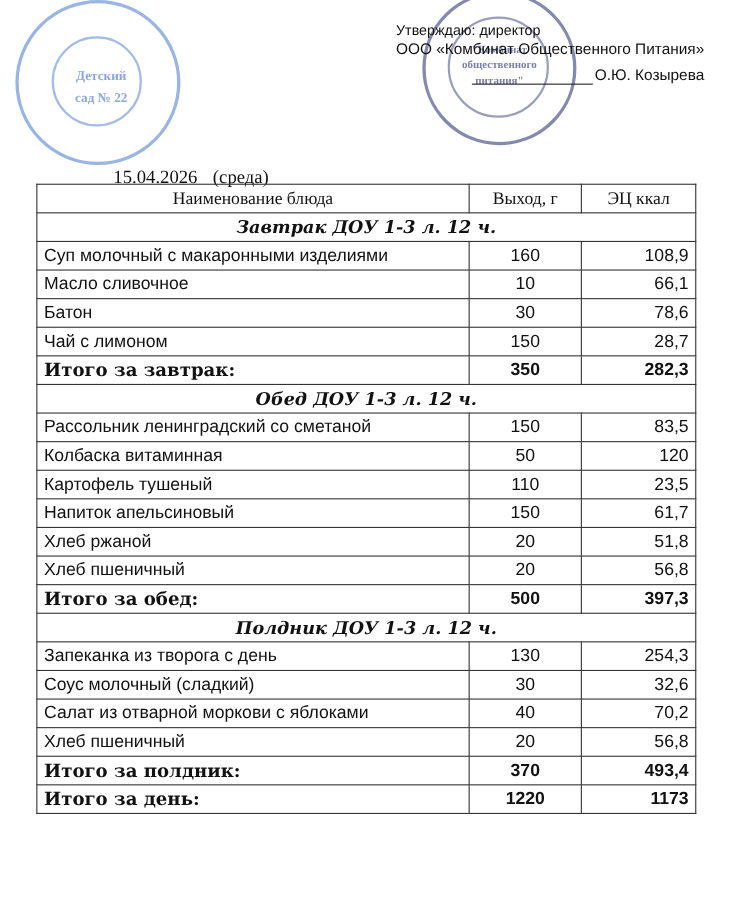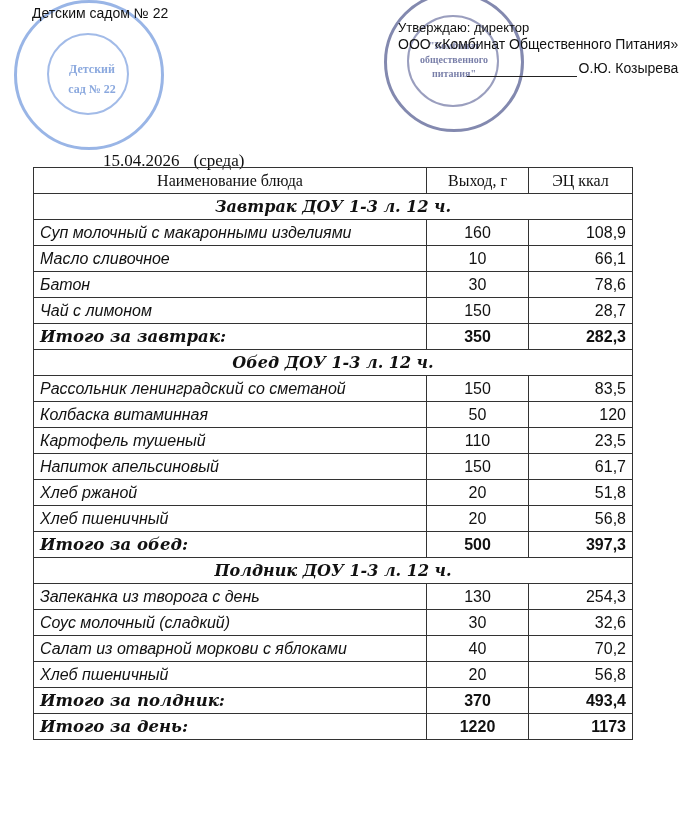--- a/index.html
+++ b/index.html
@@ -11,53 +11,52 @@
   .stamp-left { left:14px; top:0px; width:144px; height:144px; border:3px solid rgba(70,120,210,0.55); }
   .stamp-left::after { content:""; position:absolute; left:30px; top:30px; width:78px; height:78px; border-radius:50%; border:2px solid rgba(70,120,210,0.5); }
   .stamp-left .stamp-text { position:absolute; left:40px; top:56px; width:70px; text-align:center; color:rgba(60,110,200,0.6); font-weight:bold; font-size:12px; line-height:20px; }
   .stamp-right { left:384px; top:-8px; width:134px; height:134px; border:3px solid rgba(30,40,110,0.55); }
   .stamp-right::after { content:""; position:absolute; left:20px; top:20px; width:88px; height:88px; border-radius:50%; border:2px solid rgba(30,40,110,0.45); }
   .stamp-right .stamp-text { position:absolute; left:24px; top:44px; width:86px; text-align:center; color:rgba(30,40,110,0.6); font-weight:bold; font-size:10px; line-height:14px; }
 
   .hdr { position:absolute; font-size:14px; line-height:17px; }
   .hdr-left { left:32px; top:5px; }
   .sign-line { display:inline-block; width:96px; border-bottom:1px solid #222; vertical-align:bottom; margin-right:2px; }
-  .hdr-right { left:360px; top:19px;margin-left:38px; }
+  .hdr-right { left:360px; top:19px; }
   .hdr-right .l1 { font-size:13px; }
   .hdr-right .l3 { margin-top:7px;text-align:right; }
   .hdr-right .sign-line { width:110px; }
   .date { position:absolute; left:103px; top:103px; font-size:17px;margin-top:48px; }
   .date span + span { margin-left:14px; }
 
   table.menu { position:absolute; left:33px; top:167px; width:599px; border-collapse:collapse; table-layout:fixed; }
   table.menu td, table.menu th { border:1.5px solid #333; padding:0 6px; height:25px; font-size:16px; white-space:nowrap; overflow:hidden; }
   col.c1 { width:393px; } col.c2 { width:102px; } col.c3 { width:104px; }
   th.colh { font-family:"Liberation Serif", serif; font-weight:normal; font-size:17px; text-align:center; }
   td.section { font-family:"DejaVu Serif", serif; font-style:italic; font-weight:bold; text-align:center; font-size:17px; }
-  td.name { font-family:"Liberation Sans", sans-serif; text-align:left;font-style:italic; }
+  td.name { font-family:"Liberation Sans", sans-serif; text-align:left; }
   td.num { font-family:"Liberation Sans", sans-serif; text-align:center; }
   td.num3 { text-align:right; padding-right:28px; }
   tr.total td.name { font-family:"DejaVu Serif", serif; font-weight:bold; font-size:16.5px; }
   tr.total td.num { font-weight:bold; }
 </style>
 </head>
 <body>
 
 <div class="stamp stamp-left">
   <div class="stamp-text serif">
     <div>Детский</div>
     <div>сад № 22</div>
   </div>
 </div>
 <div class="stamp stamp-right">
   <div class="stamp-text serif">"Комбинат общественного питания"</div>
 </div>
 
 <div class="hdr hdr-left sans">
-  <div>Детским садом № 22</div>
 </div>
 
 <div class="hdr hdr-right sans">
   <div class="l1">Утверждаю: директор</div>
   <div>ООО «Комбинат Общественного Питания»</div>
   <div class="l3"><span class="sign-line"></span><span>О.Ю. Козырева</span></div>
 </div>
 
 <div class="date serif">
   <span>15.04.2026</span><span>(среда)</span>

